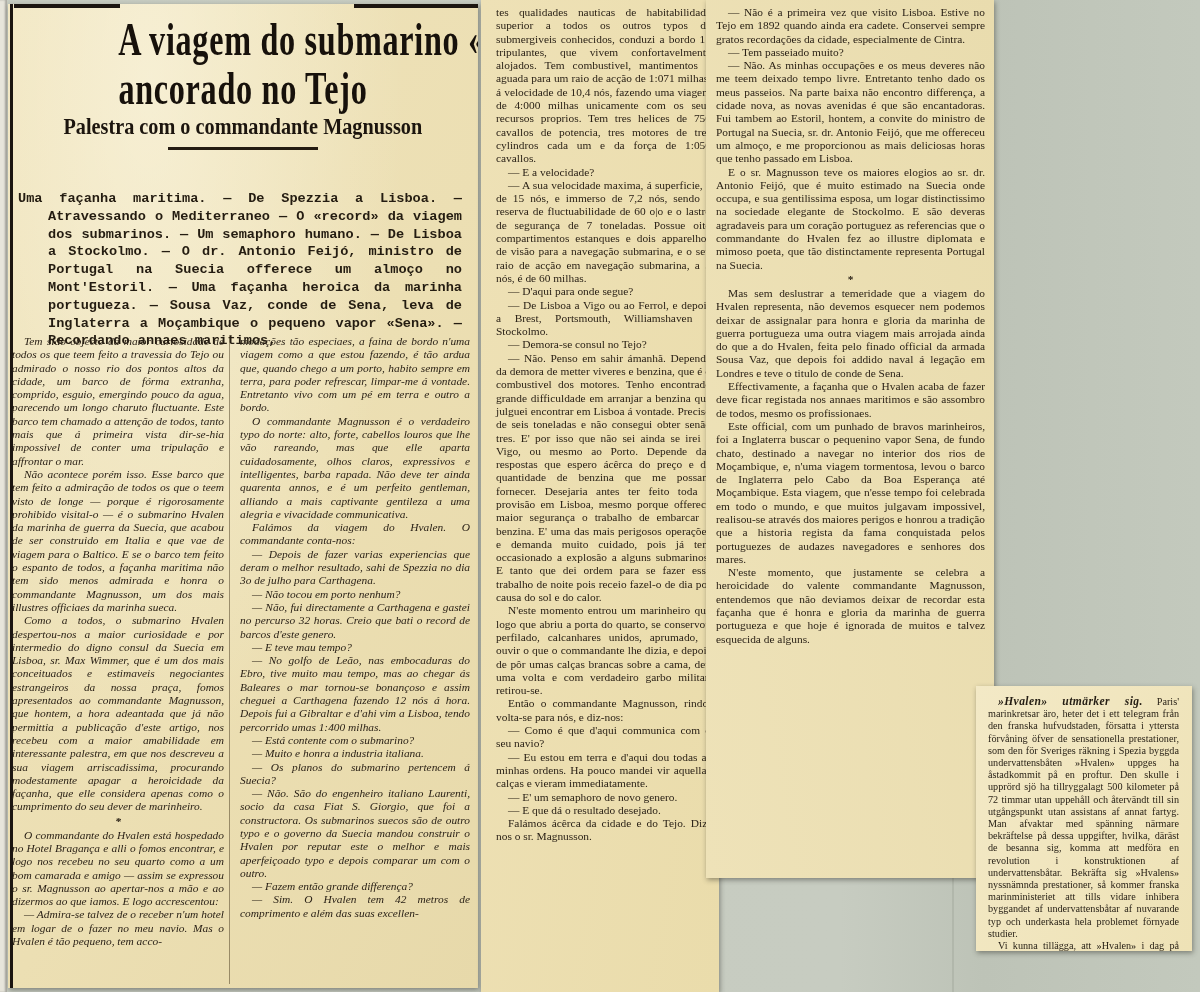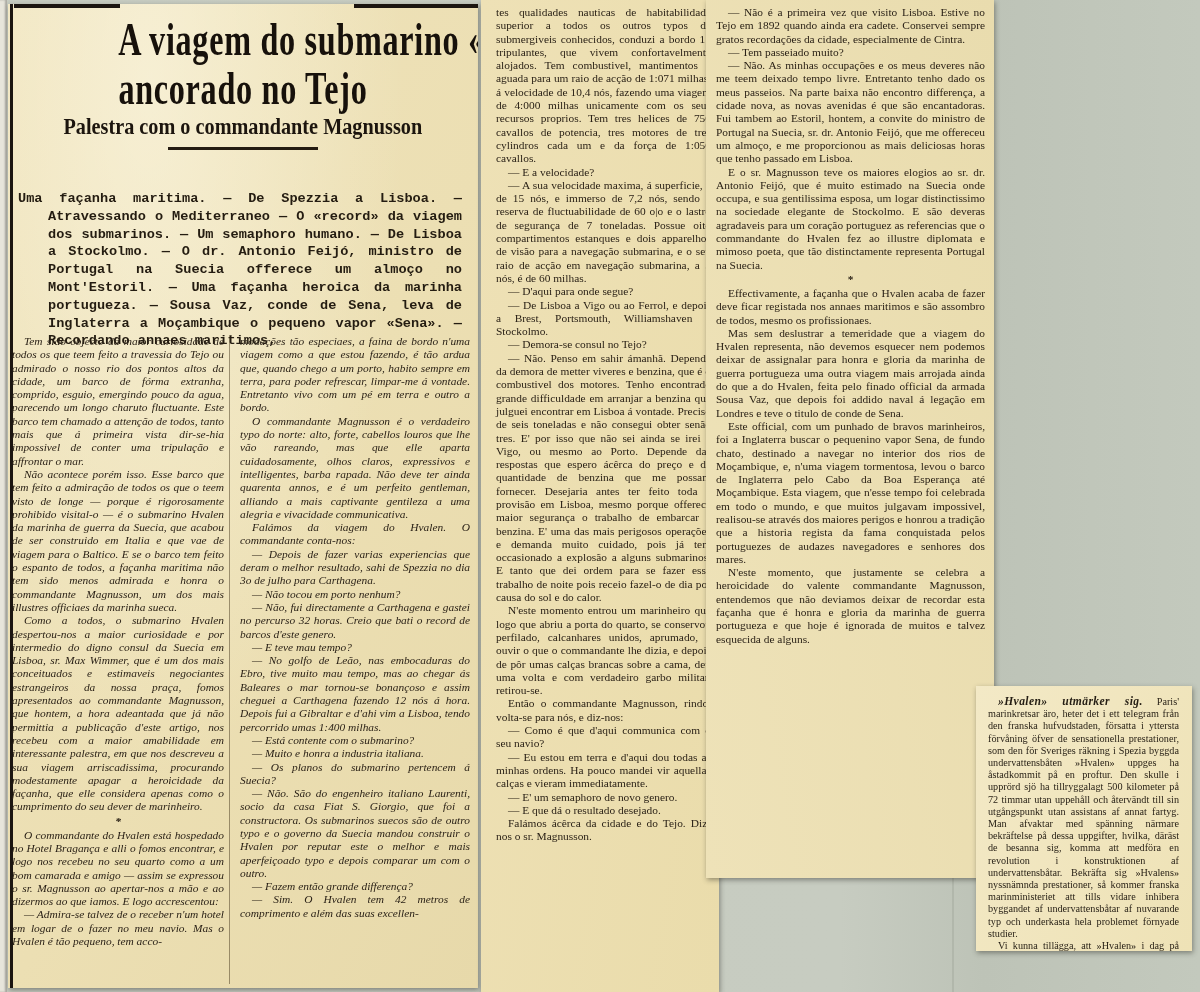--- a/index.html
+++ b/index.html
@@ -116,22 +116,22 @@
   </div>
 </div>
 
 <div class="clip clip-c4">
   <div class="c4-inner">
     <p>— Não é a primeira vez que visito Lisboa. Estive no Tejo em 1892 quando ainda era cadete. Conservei sempre gratos recordações da cidade, especialmente de Cintra.</p>
     <p>— Tem passeiado muito?</p>
     <p>— Não. As minhas occupações e os meus deveres não me teem deixado tempo livre. Entretanto tenho dado os meus passeios. Na parte baixa não encontro differença, a cidade nova, as novas avenidas é que são encantadoras. Fui tambem ao Estoril, hontem, a convite do ministro de Portugal na Suecia, sr. dr. Antonio Feijó, que me offereceu um almoço, e me proporcionou as mais deliciosas horas que tenho passado em Lisboa.</p>
     <p>E o sr. Magnusson teve os maiores elogios ao sr. dr. Antonio Feijó, que é muito estimado na Suecia onde occupa, e sua gentilissima esposa, um logar distinctissimo na sociedade elegante de Stockolmo. E são deveras agradaveis para um coração portuguez as referencias que o commandante do Hvalen fez ao illustre diplomata e mimoso poeta, que tão distinctamente representa Portugal na Suecia.</p>
     <p class="star">*</p>
+    <p>Mas sem deslustrar a temeridade que a viagem do Hvalen representa, não devemos esquecer nem podemos deixar de assignalar para honra e gloria da marinha de guerra portugueza uma outra viagem mais arrojada ainda do que a do Hvalen, feita pelo finado official da armada Sousa Vaz, que depois foi addido naval á legação em Londres e teve o titulo de conde de Sena.</p>
     <p>Effectivamente, a façanha que o Hvalen acaba de fazer deve ficar registada nos annaes maritimos e são assombro de todos, mesmo os profissionaes.</p>
-    <p>Mas sem deslustrar a temeridade que a viagem do Hvalen representa, não devemos esquecer nem podemos deixar de assignalar para honra e gloria da marinha de guerra portugueza uma outra viagem mais arrojada ainda do que a do Hvalen, feita pelo finado official da armada Sousa Vaz, que depois foi addido naval á legação em Londres e teve o titulo de conde de Sena.</p>
     <p>Este official, com um punhado de bravos marinheiros, foi a Inglaterra buscar o pequenino vapor Sena, de fundo chato, destinado a navegar no interior dos rios de Moçambique, e, n'uma viagem tormentosa, levou o barco de Inglaterra pelo Cabo da Boa Esperança até Moçambique. Esta viagem, que n'esse tempo foi celebrada em todo o mundo, e que muitos julgavam impossivel, realisou-se através dos maiores perigos e honrou a tradição que a historia regista da fama conquistada pelos portuguezes de audazes navegadores e senhores dos mares.</p>
     <p>N'este momento, que justamente se celebra a heroicidade do valente commandante Magnusson, entendemos que não deviamos deixar de recordar esta façanha que é honra e gloria da marinha de guerra portugueza e que hoje é ignorada de muitos e talvez esquecida de alguns.</p>
   </div>
 </div>
 
 <div class="clip clip-sw">
   <div class="sw-inner">
     <p class="noindent"><span class="sw-title">»Hvalen» utmärker sig.</span>
       <span>Paris' marinkretsar äro, heter det i ett telegram från den franska hufvudstaden, försatta i yttersta förvåning öfver de sensationella prestationer, som den för Sveriges räkning i Spezia byggda undervattensbåten »Hvalen» uppges ha åstadkommit på en proftur. Den skulle i upprörd sjö ha tillryggalagt 500 kilometer på 72 timmar utan uppehåll och återvändt till sin utgångspunkt utan assistans af annat fartyg. Man afvaktar med spänning närmare bekräftelse på dessa uppgifter, hvilka, däräst de besanna sig, komma att medföra en revolution i konstruktionen af undervattensbåtar. Bekräfta sig »Hvalens» nyssnämnda prestationer, så kommer franska marinministeriet att tills vidare inhibera byggandet af undervattensbåtar af nuvarande typ och underkasta hela problemet förnyade studier.</span></p>
     <p>Vi kunna tillägga, att »Hvalen» i dag på morgonen vid 7-tiden framkommit till Gibraltar från Kartagena.</p>

